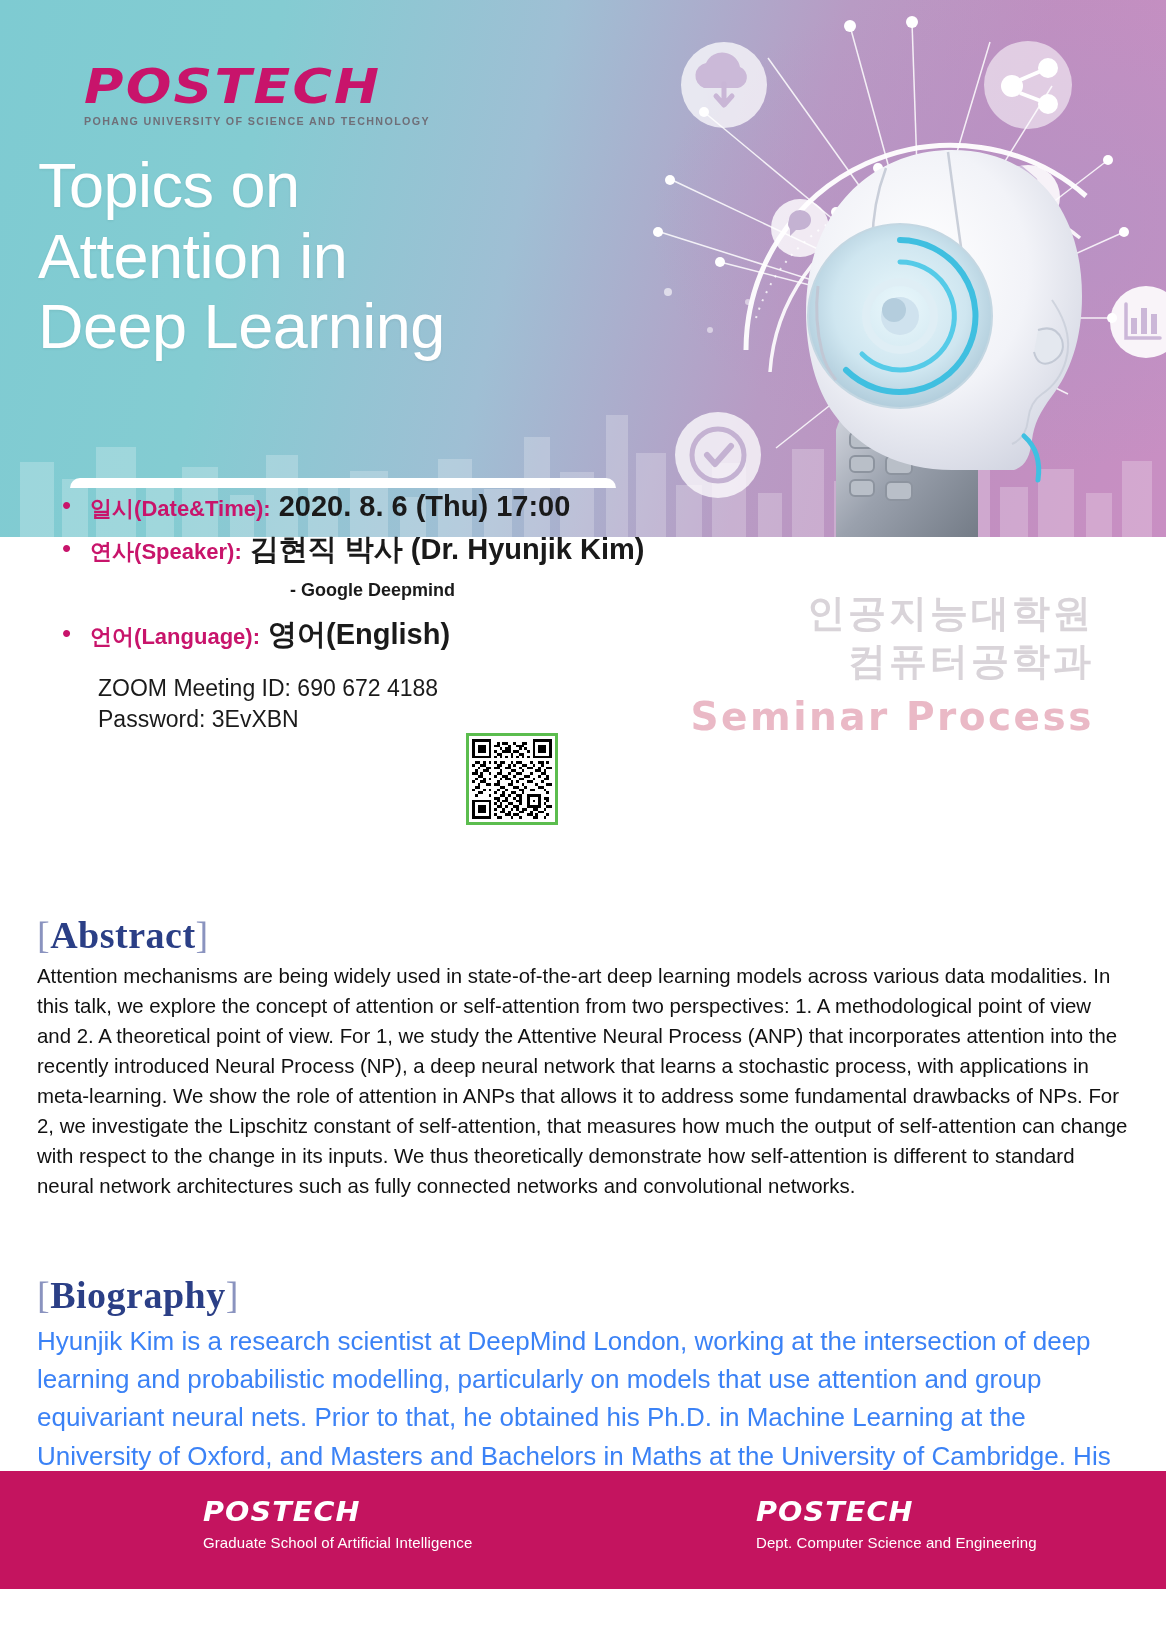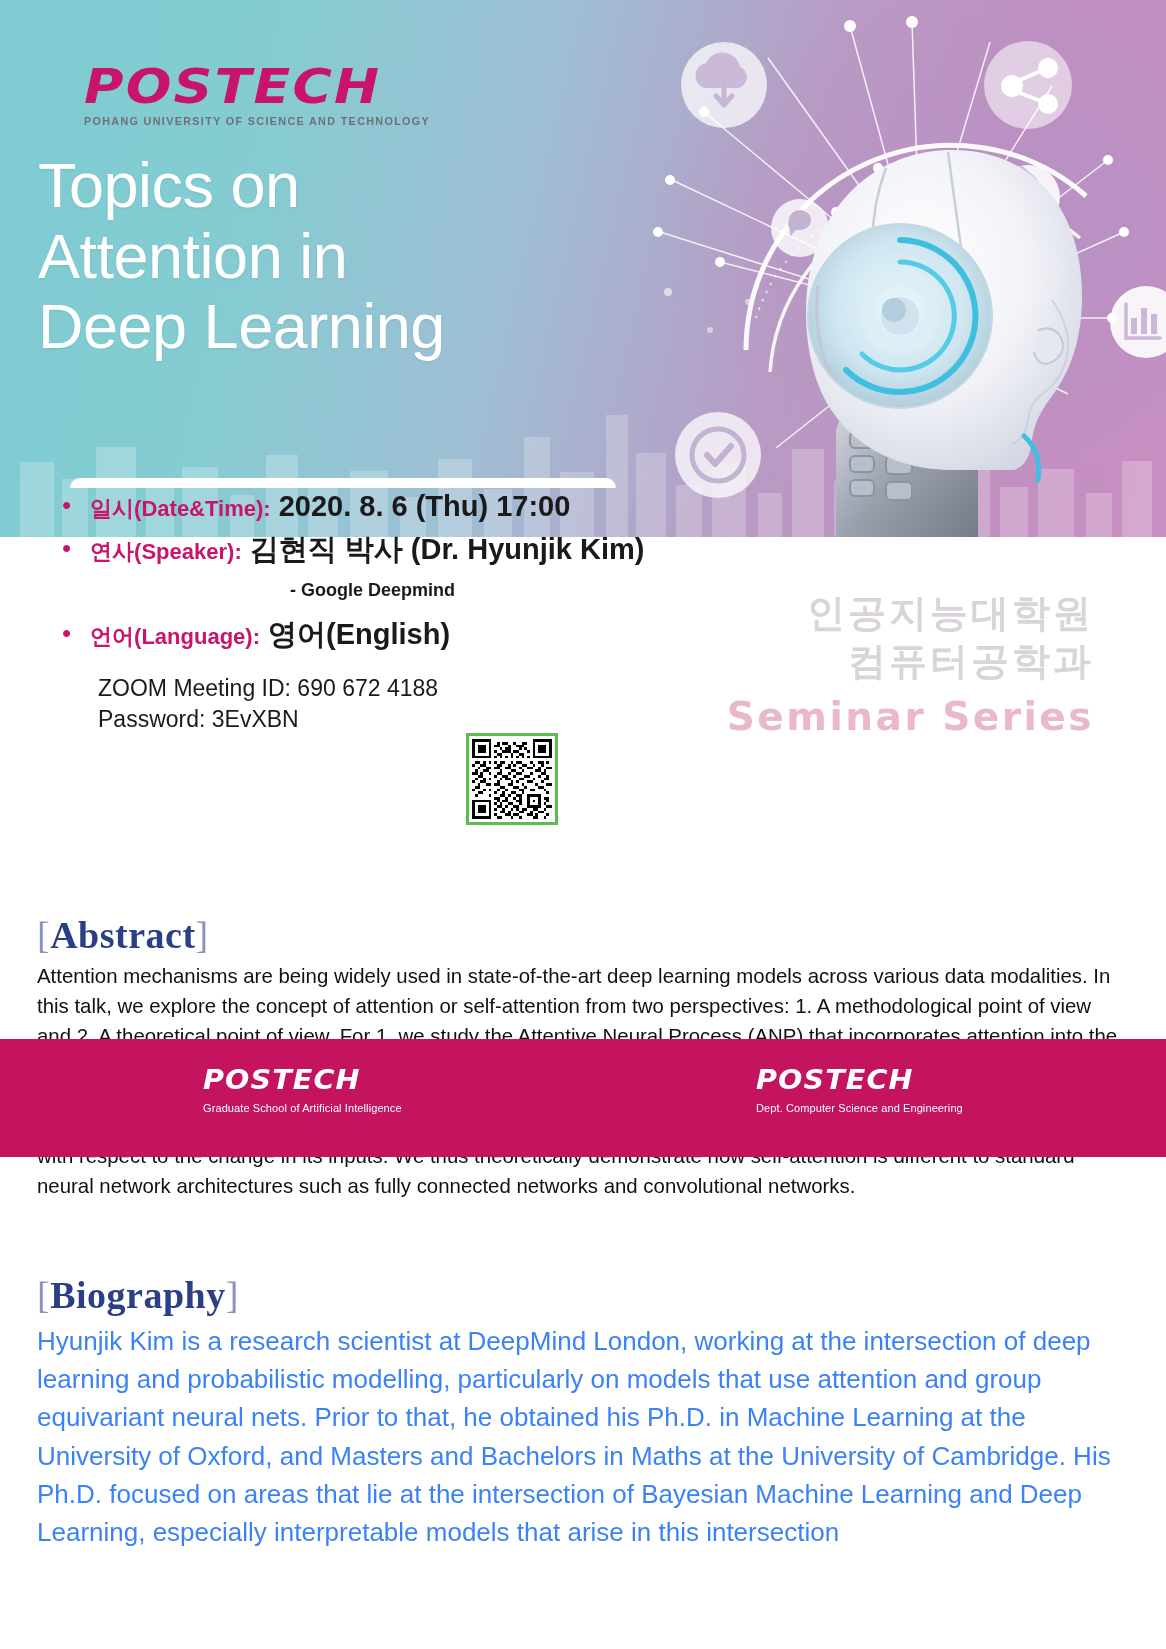--- a/index.html
+++ b/index.html
@@ -2,21 +2,21 @@
 <html><head>
 <meta charset="utf-8">
 <style>
   * { box-sizing: border-box; margin: 0; padding: 0; }
   html, body {
     width: 1166px; height: 1649px;
     font-family: "Liberation Sans", sans-serif;
     background: #ffffff;
     overflow: hidden;
   }
-  .poster { position: relative; width: 1166px; height: 1157px; background: #fff; }
+  .poster { position: relative; width: 1166px; height: 1589px; background: #fff; }
 
   
   .hero {
     position: absolute; left: 0; top: 0; width: 1166px; height: 537px;
     background:
       radial-gradient(ellipse 520px 340px at 88% 42%, rgba(183,146,196,0.95) 0%, rgba(183,146,196,0) 72%),
       linear-gradient(103deg, #7ecbd2 0%, #84ccd2 22%, #9fbfd4 44%, #b89bc4 66%, #c08fc0 82%, #c98fc3 100%);
     overflow: hidden;
   }
   
@@ -123,21 +123,21 @@
   .foot-block { position: absolute; top: 28px; color: #fff; }
   .foot-block.left { left: 203px; }
   .foot-block.right { left: 756px; }
   .foot-logo {
     font-family: "DejaVu Sans", sans-serif;
     font-size: 26px; font-weight: 700; font-style: italic;
     letter-spacing: 1px; color: #fff; line-height: 1;
     transform: scaleX(1.1); transform-origin: left center;
   }
   .foot-sub {
-    margin-top: 9px; font-size: 11px; color: #fff; font-weight: 400;
+    margin-top: 9px; font-size: 15px; color: #fff; font-weight: 400;
     letter-spacing: .1px;
   }
 </style>
 </head>
 <body>
 
 <div class="poster">
 
   <div class="hero">
 
@@ -563,21 +563,21 @@
       </g>
     </svg>
   </div>
 
   <div class="side-brand">
     <div class="side-ko">
       <div>인공지능대학원</div>
       <div>컴퓨터공학과</div>
     </div>
     <div class="side-en">
-      <div>Seminar Series</div>
+      <div>Seminar Process</div>
     </div>
   </div>
 
   <div class="section-head" id="abstract-head">
     <span class="brk">[</span><span>Abstract</span><span class="brk">]</span>
   </div>
   <div id="abstract-body">Attention mechanisms are being widely used in state-of-the-art deep learning models across various data modalities. In this talk, we explore the concept of attention or self-attention from two perspectives: 1. A methodological point of view and 2. A theoretical point of view. For 1, we study the Attentive Neural Process (ANP) that incorporates attention into the recently introduced Neural Process (NP), a deep neural network that learns a stochastic process, with applications in meta-learning. We show the role of attention in ANPs that allows it to address some fundamental drawbacks of NPs. For 2, we investigate the Lipschitz constant of self-attention, that measures how much the output of self-attention can change with respect to the change in its inputs. We thus theoretically demonstrate how self-attention is different to standard neural network architectures such as fully connected networks and convolutional networks.</div>
 
   <div class="section-head" id="bio-head">
     <span class="brk">[</span><span>Biography</span><span class="brk">]</span>

